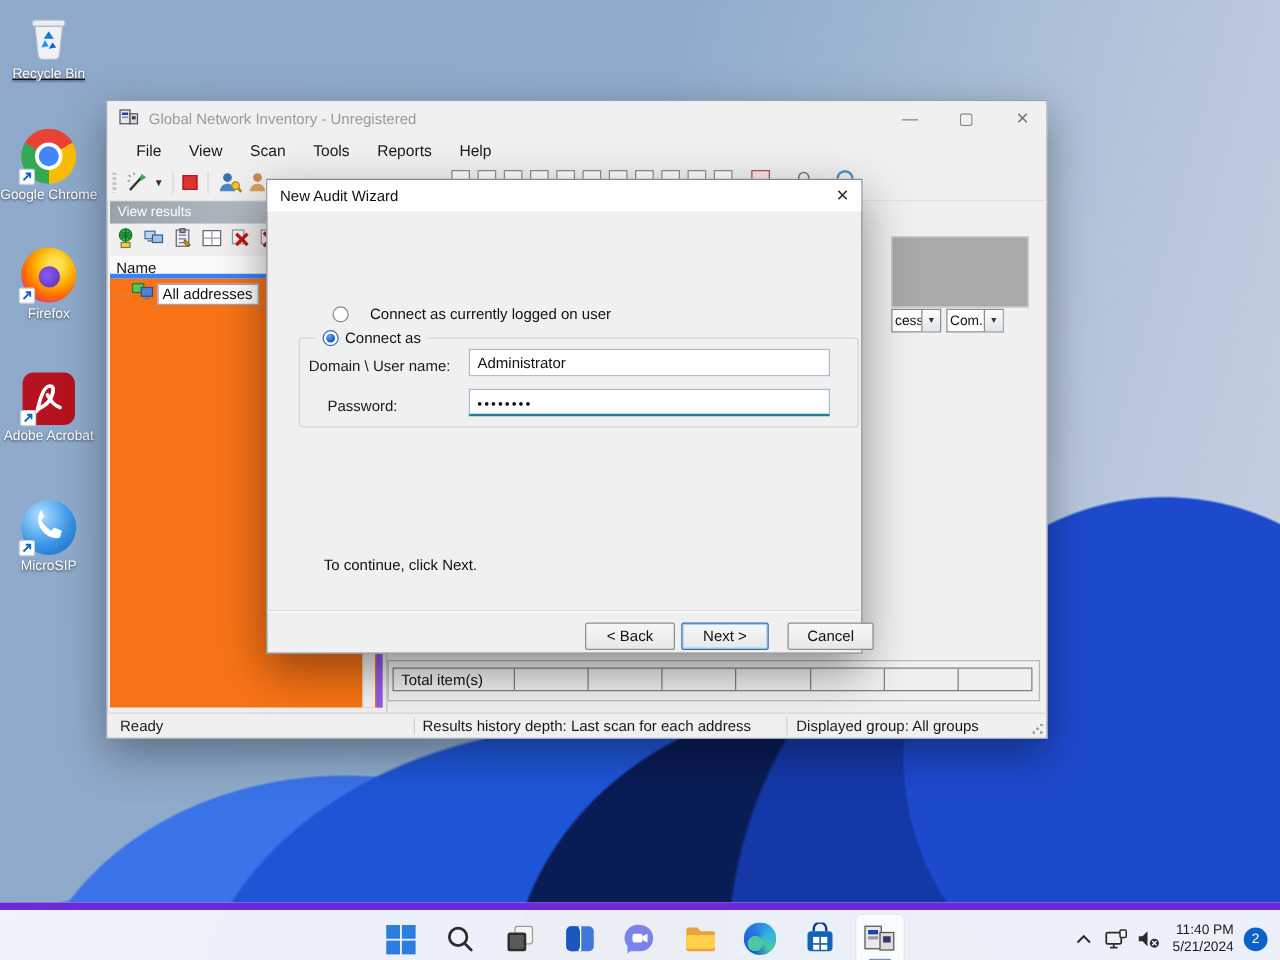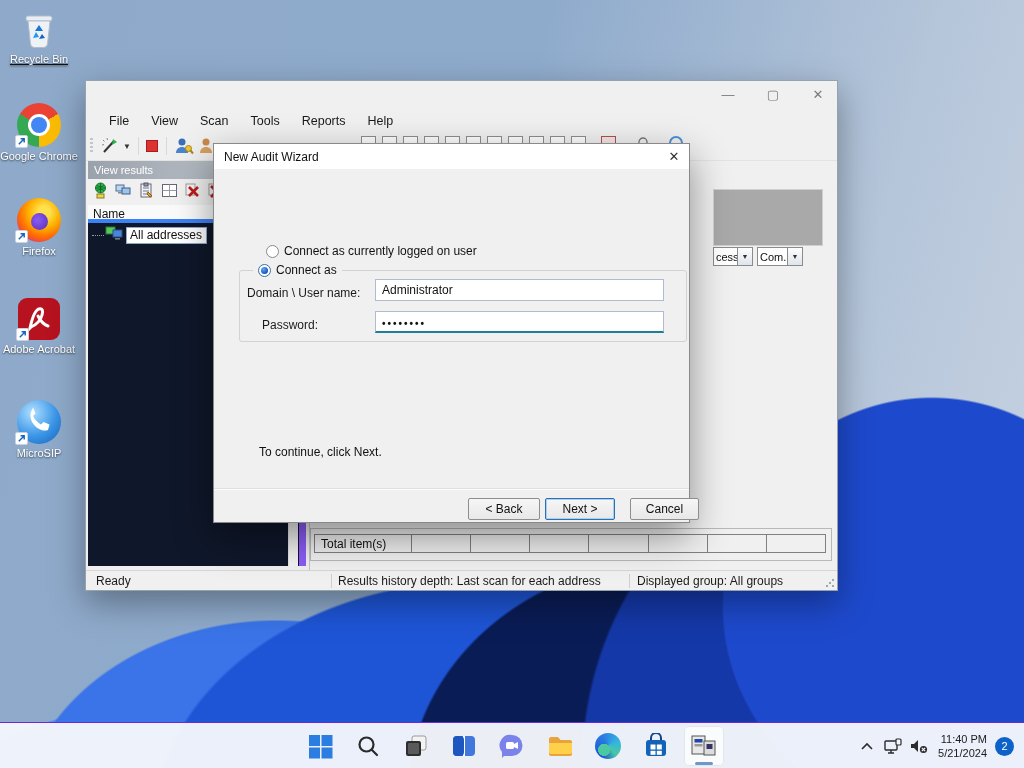--- a/index.html
+++ b/index.html
@@ -55,22 +55,22 @@
 
   
   .vr-head { position:absolute; left:2px; top:80px; width:218px; height:18px;
     background:linear-gradient(90deg,#99a1ab,#ccd1d7); color:#fff; font-size:11px;
     line-height:18px; padding-left:6px; }
   .ptoolbar { position:absolute; left:2px; top:98px; width:218px; height:26px;
     background:#f0f0f0; display:flex; align-items:center; gap:6px; padding-left:4px; }
   .name-head { position:absolute; left:2px; top:124px; width:218px; height:18px;
     background:#fafafa; border-bottom:4px solid #3b82f6; font-size:12px; line-height:18px;
     padding-left:5px; color:#111; }
-  .tree { position:absolute; left:2px; top:142px; width:218px; height:343px; background:#0f172a;
-    border-right:7px solid #8b5cf6; }
+  .tree { position:absolute; left:2px; top:142px; width:218px; height:343px; background:#f97316;
+    border-right:5px solid #8b5cf6; }
   .tree-scroll { position:absolute; right:1px; top:0; width:10px; height:100%;
     background:#f3f3f3; border-left:1px solid #e4e4e4; }
   .titem { position:absolute; left:4px; top:3px; display:flex; align-items:center; }
   .tdots { width:12px; height:1px; border-top:1px dotted #9a9a9a; margin-right:1px; }
   .titem .tlabel { border:1px solid #8fa8c8; padding:0 4px 1px 3px; margin-left:3px;
     font-size:12px; background:#fff; }
 
   
   .rpanel { position:absolute; left:223px; top:80px; width:528px; height:410px;
     background:#f0f0f0; border-left:1px solid #c6c6c6; }
@@ -112,41 +112,41 @@
     border-bottom:1px solid #dcdcdc; }
   .wz-heading { position:absolute; left:23px; top:9px; font-weight:bold; font-size:12px; }
   .wz-sub { position:absolute; left:35px; top:28px; width:390px; font-size:11.5px; }
   .wz-ico { position:absolute; left:444px; top:6px; width:48px; height:48px;
     background:#121f6e; display:flex; align-items:center; justify-content:center; }
   .radio { width:13px; height:13px; border-radius:50%; background:#fff;
     border:1px solid #8a8a8a; position:relative; flex:none; }
   .radio.on { border-color:#3a6ea5; }
   .radio.on::after { content:""; position:absolute; left:2px; top:2px; width:7px; height:7px;
     border-radius:50%; background:radial-gradient(circle at 35% 30%,#6aa5ea,#1257c8 70%); }
-  .r-row { position:absolute; display:flex; align-items:center; gap:5px; font-size:12px; }
+  .r-row { position:absolute; display:flex; align-items:center; gap:17px; font-size:12px; }
   .gbox { position:absolute; left:25px; top:126px; width:448px; height:72px;
     border:1px solid #d2d2d2; border-radius:3px; }
   .gbox .legend { position:absolute; left:13px; top:-8px; background:#f0f0f0;
     padding:0 5px; display:flex; align-items:center; gap:5px; font-size:12px; }
   .f-label { position:absolute; font-size:12px; color:#1a1a1a; }
   .f-input { position:absolute; left:161px; width:289px; height:22px; background:#fff;
     border:1px solid #aebcd0; font-size:12px; padding:3px 0 0 6px; }
   .f-input.pass { letter-spacing:2px; font-weight:bold; font-size:10px; padding-top:6px;
     border-bottom:2px solid #1d7f95; }
   .wz-continue { position:absolute; left:45px; top:301px; font-size:12px; }
   .wz-sep { position:absolute; left:0; top:344px; right:0; height:2px;
     border-top:1px solid #dfdfdf; border-bottom:1px solid #fdfdfd; }
   .btn { position:absolute; top:354px; height:22px; background:linear-gradient(#f6f6f6,#e8e8e8);
     border:1px solid #8e8e8e; border-radius:2px; font-size:12px; text-align:center;
     padding-top:3px; color:#111; }
   .btn.default { border:1px solid #2d6fb5; box-shadow:inset 0 0 0 1px #a9d0ee; }
 
   
   #taskbar { position:absolute; left:0; bottom:0; width:1024px; height:46px; z-index:5;
-    background:rgba(243,246,251,.97); border-top:1px solid #6d28d9; }
+    background:rgba(243,246,251,.97); border-top:6px solid #6d28d9; }
   .tb-center { position:absolute; left:50%; transform:translateX(-50%); top:0; height:46px;
     display:flex; align-items:center; gap:8px; }
   .tb-btn { width:40px; height:40px; border-radius:5px; display:flex; align-items:center;
     justify-content:center; position:relative; }
   .tb-btn.active { background:rgba(255,255,255,.75); box-shadow:inset 0 0 0 1px #e2e7ef; }
   .tb-btn.active::after { content:""; position:absolute; bottom:1px; left:50%;
     transform:translateX(-50%); width:18px; height:3px; border-radius:2px; background:#6f96c6; }
   .tray { position:absolute; right:6px; top:0; height:46px; display:flex; align-items:center; }
   .tray-ic { width:26px; height:46px; display:flex; align-items:center; justify-content:center; }
   .clock { text-align:right; font-size:11px; line-height:14px; color:#1b1b1b; margin:0 8px 0 6px; }
@@ -222,20 +222,32 @@
     <span class="shortcut">
       <svg viewBox="0 0 10 10">
           <path d="M2 8 L8 2 M4 2h4v4" stroke="#1565c0" stroke-width="1.6" fill="none"></path>
         </svg>
     </span>
   </div>
   <div class="lbl">MicroSIP</div>
 </div>
 
 <div id="app">
+  <div class="titlebar">
+    <span class="appico">
+      <svg width="16" height="16" viewBox="0 0 16 16">
+        <rect x="1" y="2" width="8" height="11" fill="#e8e8e8" stroke="#555"></rect>
+        <rect x="2.5" y="4" width="5" height="2" fill="#2244aa"></rect>
+        <rect x="2.5" y="7" width="5" height="1.5" fill="#999"></rect>
+        <rect x="9" y="5" width="6" height="8" fill="#dcdcdc" stroke="#555"></rect>
+        <rect x="10.5" y="7" width="3" height="2.5" fill="#336"></rect>
+      </svg>
+    </span>
+    <span class="ttext">Global Network Inventory - Unregistered</span>
+  </div>
   <div class="winbtn" style="left:625px;">—</div>
   <div class="winbtn" style="left:670px;">▢</div>
   <div class="winbtn" style="left:715px;">✕</div>
 
   <div class="menubar">
     <span>File</span>
     <span>View</span>
     <span>Scan</span>
     <span>Tools</span>
     <span>Reports</span>

